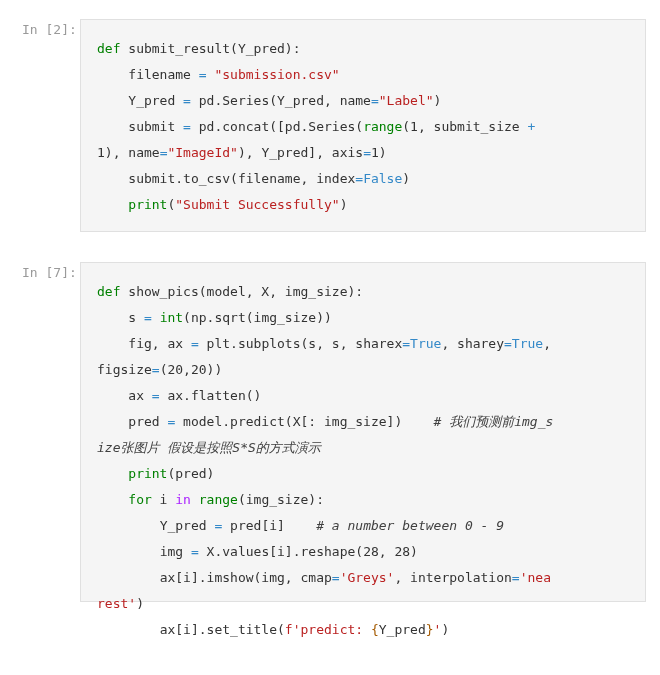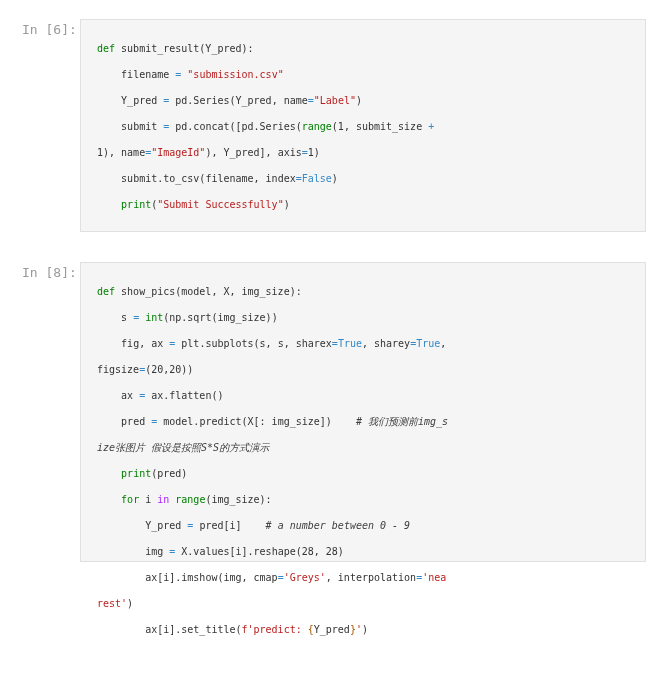--- a/index.html
+++ b/index.html
@@ -11,40 +11,40 @@
     font-size: 13px; color: #9a9a9a; line-height: 22px;
   }
   .input-area {
     position: absolute; left: 80px; width: 566px;
     background: #f5f5f5; border: 1px solid #e0e0e0;
     box-sizing: border-box;
   }
   .code {
     margin: 0; padding: 16px 16px 14px 16px;
     font-family: "DejaVu Sans Mono", monospace;
-    font-size: 10px; line-height: 26px; color: #333333;
+    font-size: 13px; line-height: 26px; color: #333333;
     white-space: pre-wrap; word-break: break-all;
   }
   .line { display: block; }
   .kw { color: #008000; }
   .bi { color: #008000; }
   .str { color: #ba2121; }
   .op { color: #3489c8; }
   .kwc { color: #aa22ff; font-weight: normal; }
   .cm { color: #404040; font-style: italic; }
   .brace { color: #a45a00; }
 </style>
 </head>
 <body>
 
 <div class="cell" style="top:19px;">
-  <div class="prompt" style="top:0px;">In [6]:</div>
+  <div class="prompt" style="top:0px;">In [2]:</div>
   <div class="input-area" style="top:0; height:213px;">
     <pre class="code" id="code-0"><span class="line"><span class="kw">def</span><span> submit_result(Y_pred):</span></span><span class="line"><span>    filename </span><span class="op">=</span><span> </span><span class="str">"submission.csv"</span></span><span class="line"><span>    Y_pred </span><span class="op">=</span><span> pd.Series(Y_pred, name</span><span class="op">=</span><span class="str">"Label"</span><span>)</span></span><span class="line"><span>    submit </span><span class="op">=</span><span> pd.concat([pd.Series(</span><span class="bi">range</span><span>(1, submit_size </span><span class="op">+</span></span><span class="line"><span>1), name</span><span class="op">=</span><span class="str">"ImageId"</span><span>), Y_pred], axis</span><span class="op">=</span><span>1)</span></span><span class="line"><span>    submit.to_csv(filename, index</span><span class="op">=</span><span class="op">False</span><span>)</span></span><span class="line"><span>    </span><span class="bi">print</span><span>(</span><span class="str">"Submit Successfully"</span><span>)</span></span></pre>
   </div>
 </div>
 
 <div class="cell" style="top:262px;">
-  <div class="prompt" style="top:0px;">In [8]:</div>
-  <div class="input-area" style="top:0; height:300px;">
+  <div class="prompt" style="top:0px;">In [7]:</div>
+  <div class="input-area" style="top:0; height:340px;">
     <pre class="code" id="code-1"><span class="line"><span class="kw">def</span><span> show_pics(model, X, img_size):</span></span><span class="line"><span>    s </span><span class="op">=</span><span> </span><span class="bi">int</span><span>(np.sqrt(img_size))</span></span><span class="line"><span>    fig, ax </span><span class="op">=</span><span> plt.subplots(s, s, sharex</span><span class="op">=</span><span class="op">True</span><span>, sharey</span><span class="op">=</span><span class="op">True</span><span>,</span></span><span class="line"><span>figsize</span><span class="op">=</span><span>(20,20))</span></span><span class="line"><span>    ax </span><span class="op">=</span><span> ax.flatten()</span></span><span class="line"><span>    pred </span><span class="op">=</span><span> model.predict(X[: img_size])    </span><span class="cm"># 我们预测前img_s</span></span><span class="line"><span class="cm">ize张图片 假设是按照S*S的方式演示</span></span><span class="line"><span>    </span><span class="bi">print</span><span>(pred)</span></span><span class="line"><span>    </span><span class="kw">for</span><span> i </span><span class="kwc">in</span><span> </span><span class="bi">range</span><span>(img_size):</span></span><span class="line"><span>        Y_pred </span><span class="op">=</span><span> pred[i]    </span><span class="cm"># a number between 0 - 9</span></span><span class="line"><span>        img </span><span class="op">=</span><span> X.values[i].reshape(28, 28)</span></span><span class="line"><span>        ax[i].imshow(img, cmap</span><span class="op">=</span><span class="str">'Greys'</span><span>, interpolation</span><span class="op">=</span><span class="str">'nea</span></span><span class="line"><span class="str">rest'</span><span>)</span></span><span class="line"><span>        ax[i].set_title(</span><span class="str">f'predict: </span><span class="brace">{</span><span>Y_pred</span><span class="brace">}</span><span class="str">'</span><span>)</span></span></pre>
   </div>
 </div>
 
 </body></html>

